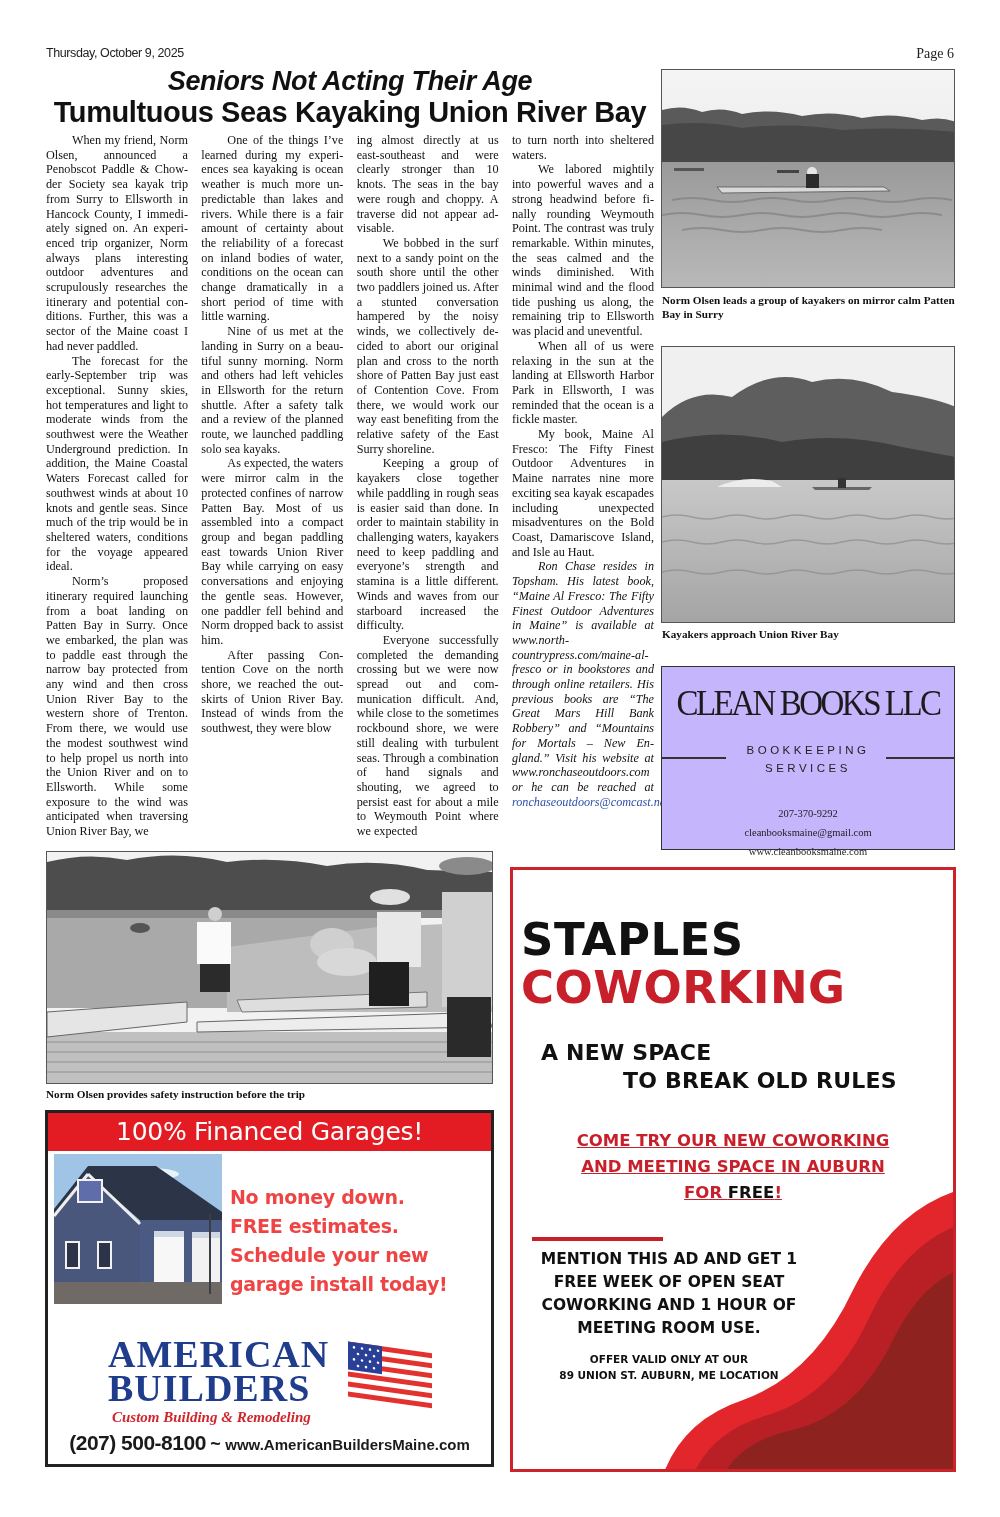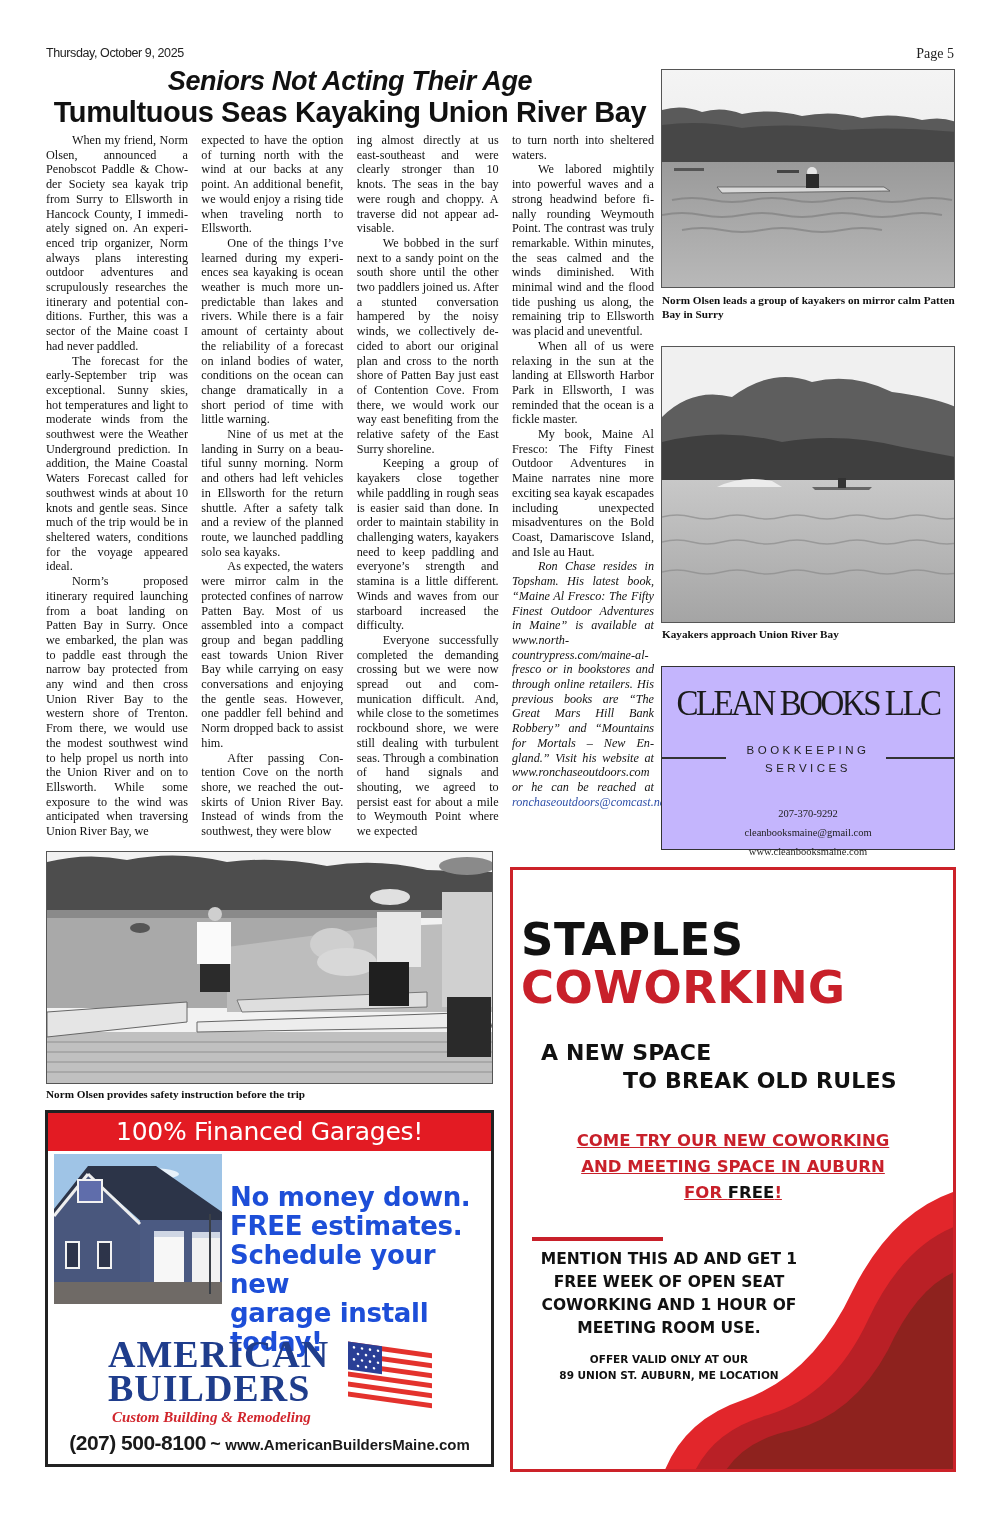--- a/index.html
+++ b/index.html
@@ -26,21 +26,21 @@
   .ad { position: absolute; }
   .ad-cleanbooks { left: 661px; top: 666px; width: 294px; height: 184px; border: 1.5px solid #333; background: #c4b5fd; }
   .cb-title { position: absolute; left: 0; top: 18px; width: 100%; text-align: center; font-family: "Liberation Serif", serif; font-size: 33px; letter-spacing: -2.5px; color: #1b1b1b; transform: scaleY(1.08); }
   .cb-sub { position: absolute; left: 0; top: 74px; width: 100%; text-align: center; font-family: "Liberation Sans", sans-serif; font-size: 11.5px; letter-spacing: 3.5px; line-height: 18px; color: #222; }
   .cb-line { position: absolute; top: 90px; height: 1.5px; background: #333; }
   .cb-contact { position: absolute; left: 0; top: 137px; width: 100%; text-align: center; font-family: "Liberation Serif", serif; font-size: 10.5px; line-height: 19px; color: #222; }
 
   .ad-garage { left: 45px; top: 1110px; width: 449px; height: 357px; border: 3px solid #222; background: #fff; }
   .garage-banner { position: absolute; left: 0; top: 0; width: 100%; height: 38px; background: #e31b23; color: #fff; text-align: center; font-family: "DejaVu Sans", sans-serif; font-size: 25px; line-height: 38px; letter-spacing: -0.3px; }
   .garage-house { position: absolute; left: 6px; top: 41px; width: 168px; height: 150px; overflow: hidden; }
-  .garage-copy { position: absolute; left: 182px; top: 70px; font-family: "DejaVu Sans", sans-serif; font-weight: bold; font-size: 26px; line-height: 29px; color: #1d4ed8; letter-spacing: -0.3px; }
+  .garage-copy { position: absolute; left: 182px; top: 70px; font-family: "DejaVu Sans", sans-serif; font-weight: bold; font-size: 19px; line-height: 29px; color: #ef4444; letter-spacing: -0.3px; }
   .ab-logo { position: absolute; left: 60px; top: 222px; width: 330px; height: 90px; }
   .ab-word { position: absolute; font-family: "Liberation Serif", serif; font-weight: bold; color: #1f3d8c; letter-spacing: 1px; }
   .ab-word.a { left: 0; top: 0; font-size: 38px; line-height: 38px; }
   .ab-word.b { left: 0; top: 34px; font-size: 38px; line-height: 38px; }
   .ab-tag { position: absolute; left: 4px; top: 74px; font-family: "Liberation Serif", serif; font-style: italic; font-weight: bold; color: #d1252c; font-size: 15px; }
   .ab-flag { position: absolute; left: 236px; top: 6px; width: 92px; height: 68px; }
   .ab-contact { position: absolute; left: 0; top: 318px; width: 100%; text-align: center; font-family: "Liberation Sans", sans-serif; font-weight: bold; color: #1a1a1a; }
   .ab-contact .phone { font-size: 21px; letter-spacing: -0.5px; }
   .ab-contact .tilde { font-size: 18px; }
   .ab-contact .web { font-size: 15px; text-align: center; }
@@ -54,35 +54,34 @@
   .st-try .free { color: #111; }
   .st-rule { position: absolute; left: 19px; top: 367px; width: 131px; height: 4px; background: #c8202a; }
   .st-mention { position: absolute; left: 10px; top: 378px; width: 292px; text-align: center; font-family: "DejaVu Sans", sans-serif; font-weight: bold; font-size: 15.5px; line-height: 23px; color: #111; }
   .st-offer { position: absolute; left: 10px; top: 481px; width: 292px; text-align: center; font-family: "DejaVu Sans", sans-serif; font-weight: bold; font-size: 10.5px; line-height: 16px; color: #111; }
   .st-wave { position: absolute; left: 0; top: 0; width: 446px; height: 605px; }
 </style>
 </head>
 <body>
 
 <div class="header-date">Thursday, October 9, 2025</div>
-<div class="header-page">Page 5</div>
+<div class="header-page">Page 6</div>
 
 <div class="headline">
   <div class="kicker">Seniors Not Acting Their Age</div>
   <div class="main">Tumultuous Seas Kayaking Union River Bay</div>
 </div>
 
 <div class="article">
   <div class="col">
     <p>When my friend, Norm Olsen, announced a Penobscot Paddle &amp; Chow­der Society sea kayak trip from Surry to Ellsworth in Hancock County, I immedi­ately signed on. An experi­enced trip organizer, Norm always plans interesting outdoor adventures and scrupulously researches the itinerary and potential con­ditions. Further, this was a sector of the Maine coast I had never paddled.</p>
     <p>The forecast for the early-September trip was exceptional. Sunny skies, hot temperatures and light to moderate winds from the southwest were the Weath­er Underground prediction. In addition, the Maine Coastal Waters Forecast called for southwest winds at about 10 knots and gen­tle seas. Since much of the trip would be in sheltered waters, conditions for the voyage appeared ideal.</p>
     <p>Norm’s proposed itinerary required launch­ing from a boat landing on Patten Bay in Surry. Once we embarked, the plan was to paddle east through the narrow bay protected from any wind and then cross Union River Bay to the western shore of Trenton. From there, we would use the modest southwest wind to help propel us north into the Union River and on to Ellsworth. While some exposure to the wind was anticipated when travers­ing Union River Bay, we</p>
   </div>
   <div class="col">
-    <p class="cont">expected to have the option of turning north with the wind at our backs at any point. An additional bene­fit, we would enjoy a rising tide when traveling north to Ellsworth.</p>
     <p>One of the things I’ve learned during my experi­ences sea kayaking is ocean weather is much more un­predictable than lakes and rivers. While there is a fair amount of certainty about the reliability of a forecast on inland bodies of water, conditions on the ocean can change dramatically in a short period of time with little warning.</p>
     <p>Nine of us met at the landing in Surry on a beau­tiful sunny morning. Norm and others had left vehicles in Ellsworth for the return shuttle. After a safety talk and a review of the planned route, we launched pad­dling solo sea kayaks.</p>
     <p>As expected, the wa­ters were mirror calm in the protected confines of nar­row Patten Bay. Most of us assembled into a compact group and began paddling east towards Union River Bay while carrying on easy conversations and enjoying the gentle seas. However, one paddler fell behind and Norm dropped back to as­sist him.</p>
     <p>After passing Con­tention Cove on the north shore, we reached the out­skirts of Union River Bay. Instead of winds from the southwest, they were blow­</p>
   </div>
   <div class="col">
     <p class="cont">ing almost directly at us east-southeast and were clearly stronger than 10 knots. The seas in the bay were rough and choppy. A traverse did not appear ad­visable.</p>
     <p>We bobbed in the surf next to a sandy point on the south shore until the oth­er two paddlers joined us. After a stunted conversa­tion hampered by the noisy winds, we collectively de­cided to abort our original plan and cross to the north shore of Patten Bay just east of Contention Cove. From there, we would work our way east benefiting from the relative safety of the East Surry shoreline.</p>
     <p>Keeping a group of kayakers close together while paddling in rough seas is easier said than done. In order to maintain stability in challenging wa­ters, kayakers need to keep paddling and everyone’s strength and stamina is a little different. Winds and waves from our starboard increased the difficulty.</p>
     <p>Everyone successful­ly completed the demand­ing crossing but we were now spread out and com­munication difficult. And, while close to the some­times rockbound shore, we were still dealing with turbulent seas. Through a combination of hand signals and shouting, we agreed to persist east for about a mile to Weymouth Point where we expected</p>

